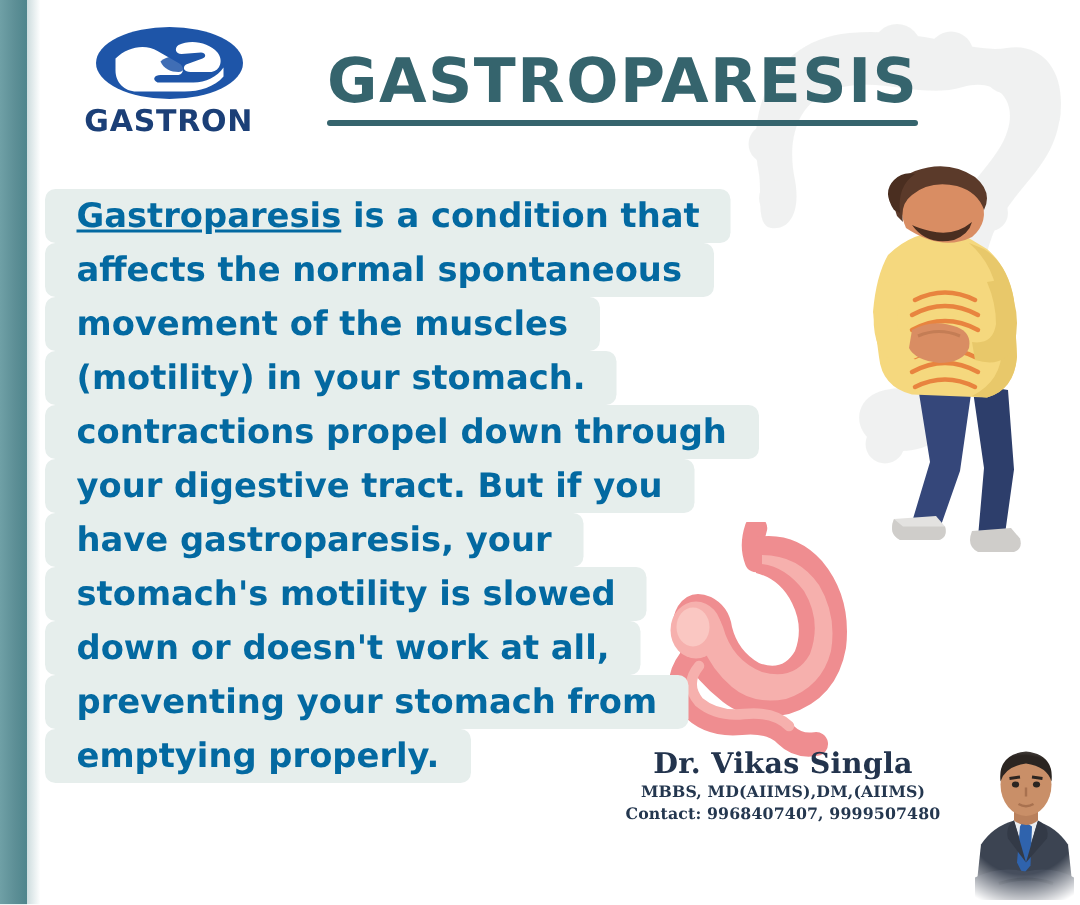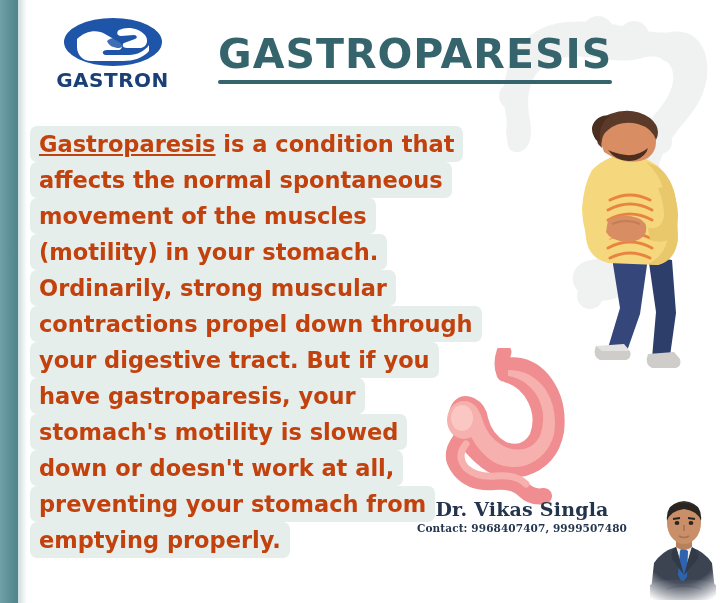--- a/index.html
+++ b/index.html
@@ -109,23 +109,23 @@
     top: 126px;
     width: 420px;
     z-index: 5;
   }
   .body-text .ln {
     display: table;
     font-family: "DejaVu Sans", sans-serif;
     font-size: 22.5px;
     font-weight: bold;
     line-height: 36px;
-    color: #c2410c;
+    color: #0369a1;
     background: #e6eeec;
-    padding: 0 9px;
+    padding: 0 21px;
     border-radius: 7px;
     margin: 0;
     white-space: nowrap;
   }
   .body-text .ln u {
     text-decoration: underline;
     text-underline-offset: 2px;
   }
 
   
@@ -244,21 +244,20 @@
   </div>
 
   <div class="body-text">
     <p class="ln">
         <u>Gastroparesis</u>
         <span>&nbsp;is a condition that</span>
       </p>
     <p class="ln">affects the normal spontaneous</p>
     <p class="ln">movement of the muscles</p>
     <p class="ln">(motility) in your stomach.</p>
-    <p class="ln">Ordinarily, strong muscular</p>
     <p class="ln">contractions propel down through</p>
     <p class="ln">your digestive tract. But if you</p>
     <p class="ln">have gastroparesis, your</p>
     <p class="ln">stomach's motility is slowed</p>
     <p class="ln">down or doesn't work at all,</p>
     <p class="ln">preventing your stomach from</p>
     <p class="ln">emptying properly.</p>
   </div>
 
   <svg class="man" viewBox="0 0 170 265">
@@ -315,20 +314,21 @@
     <path d="M52 92 Q40 108 52 122 Q64 136 86 134 Q106 132 116 142 Q124 150 136 148" stroke="#ef8d90" stroke-width="16" fill="none" stroke-linecap="round"></path>
     <path d="M58 96 Q48 108 58 120 Q70 130 88 128 Q108 126 118 136" stroke="#f6b0ad" stroke-width="7" fill="none" stroke-linecap="round"></path>
 
     <ellipse cx="56" cy="72" rx="17" ry="19" fill="#f6b0ad"></ellipse>
     <ellipse cx="54" cy="70" rx="11" ry="13" fill="#fac7c2"></ellipse>
   </svg>
 
   <div class="doctor">
     <div class="doc-text">
       <div class="doc-name">Dr. Vikas Singla</div>
+      <div class="doc-line">MBBS, MD(AIIMS),DM,(AIIMS)</div>
       <div class="doc-line">Contact: 9968407407, 9999507480</div>
     </div>
 
     <svg class="doc-photo" viewBox="0 0 100 103">
       <defs>
         <radialGradient id="phFade" cx="50%" cy="45%" r="62%">
           <stop offset="62%" stop-color="#ffffff" stop-opacity="0"></stop>
           <stop offset="100%" stop-color="#ffffff" stop-opacity="1"></stop>
         </radialGradient>
       </defs>

